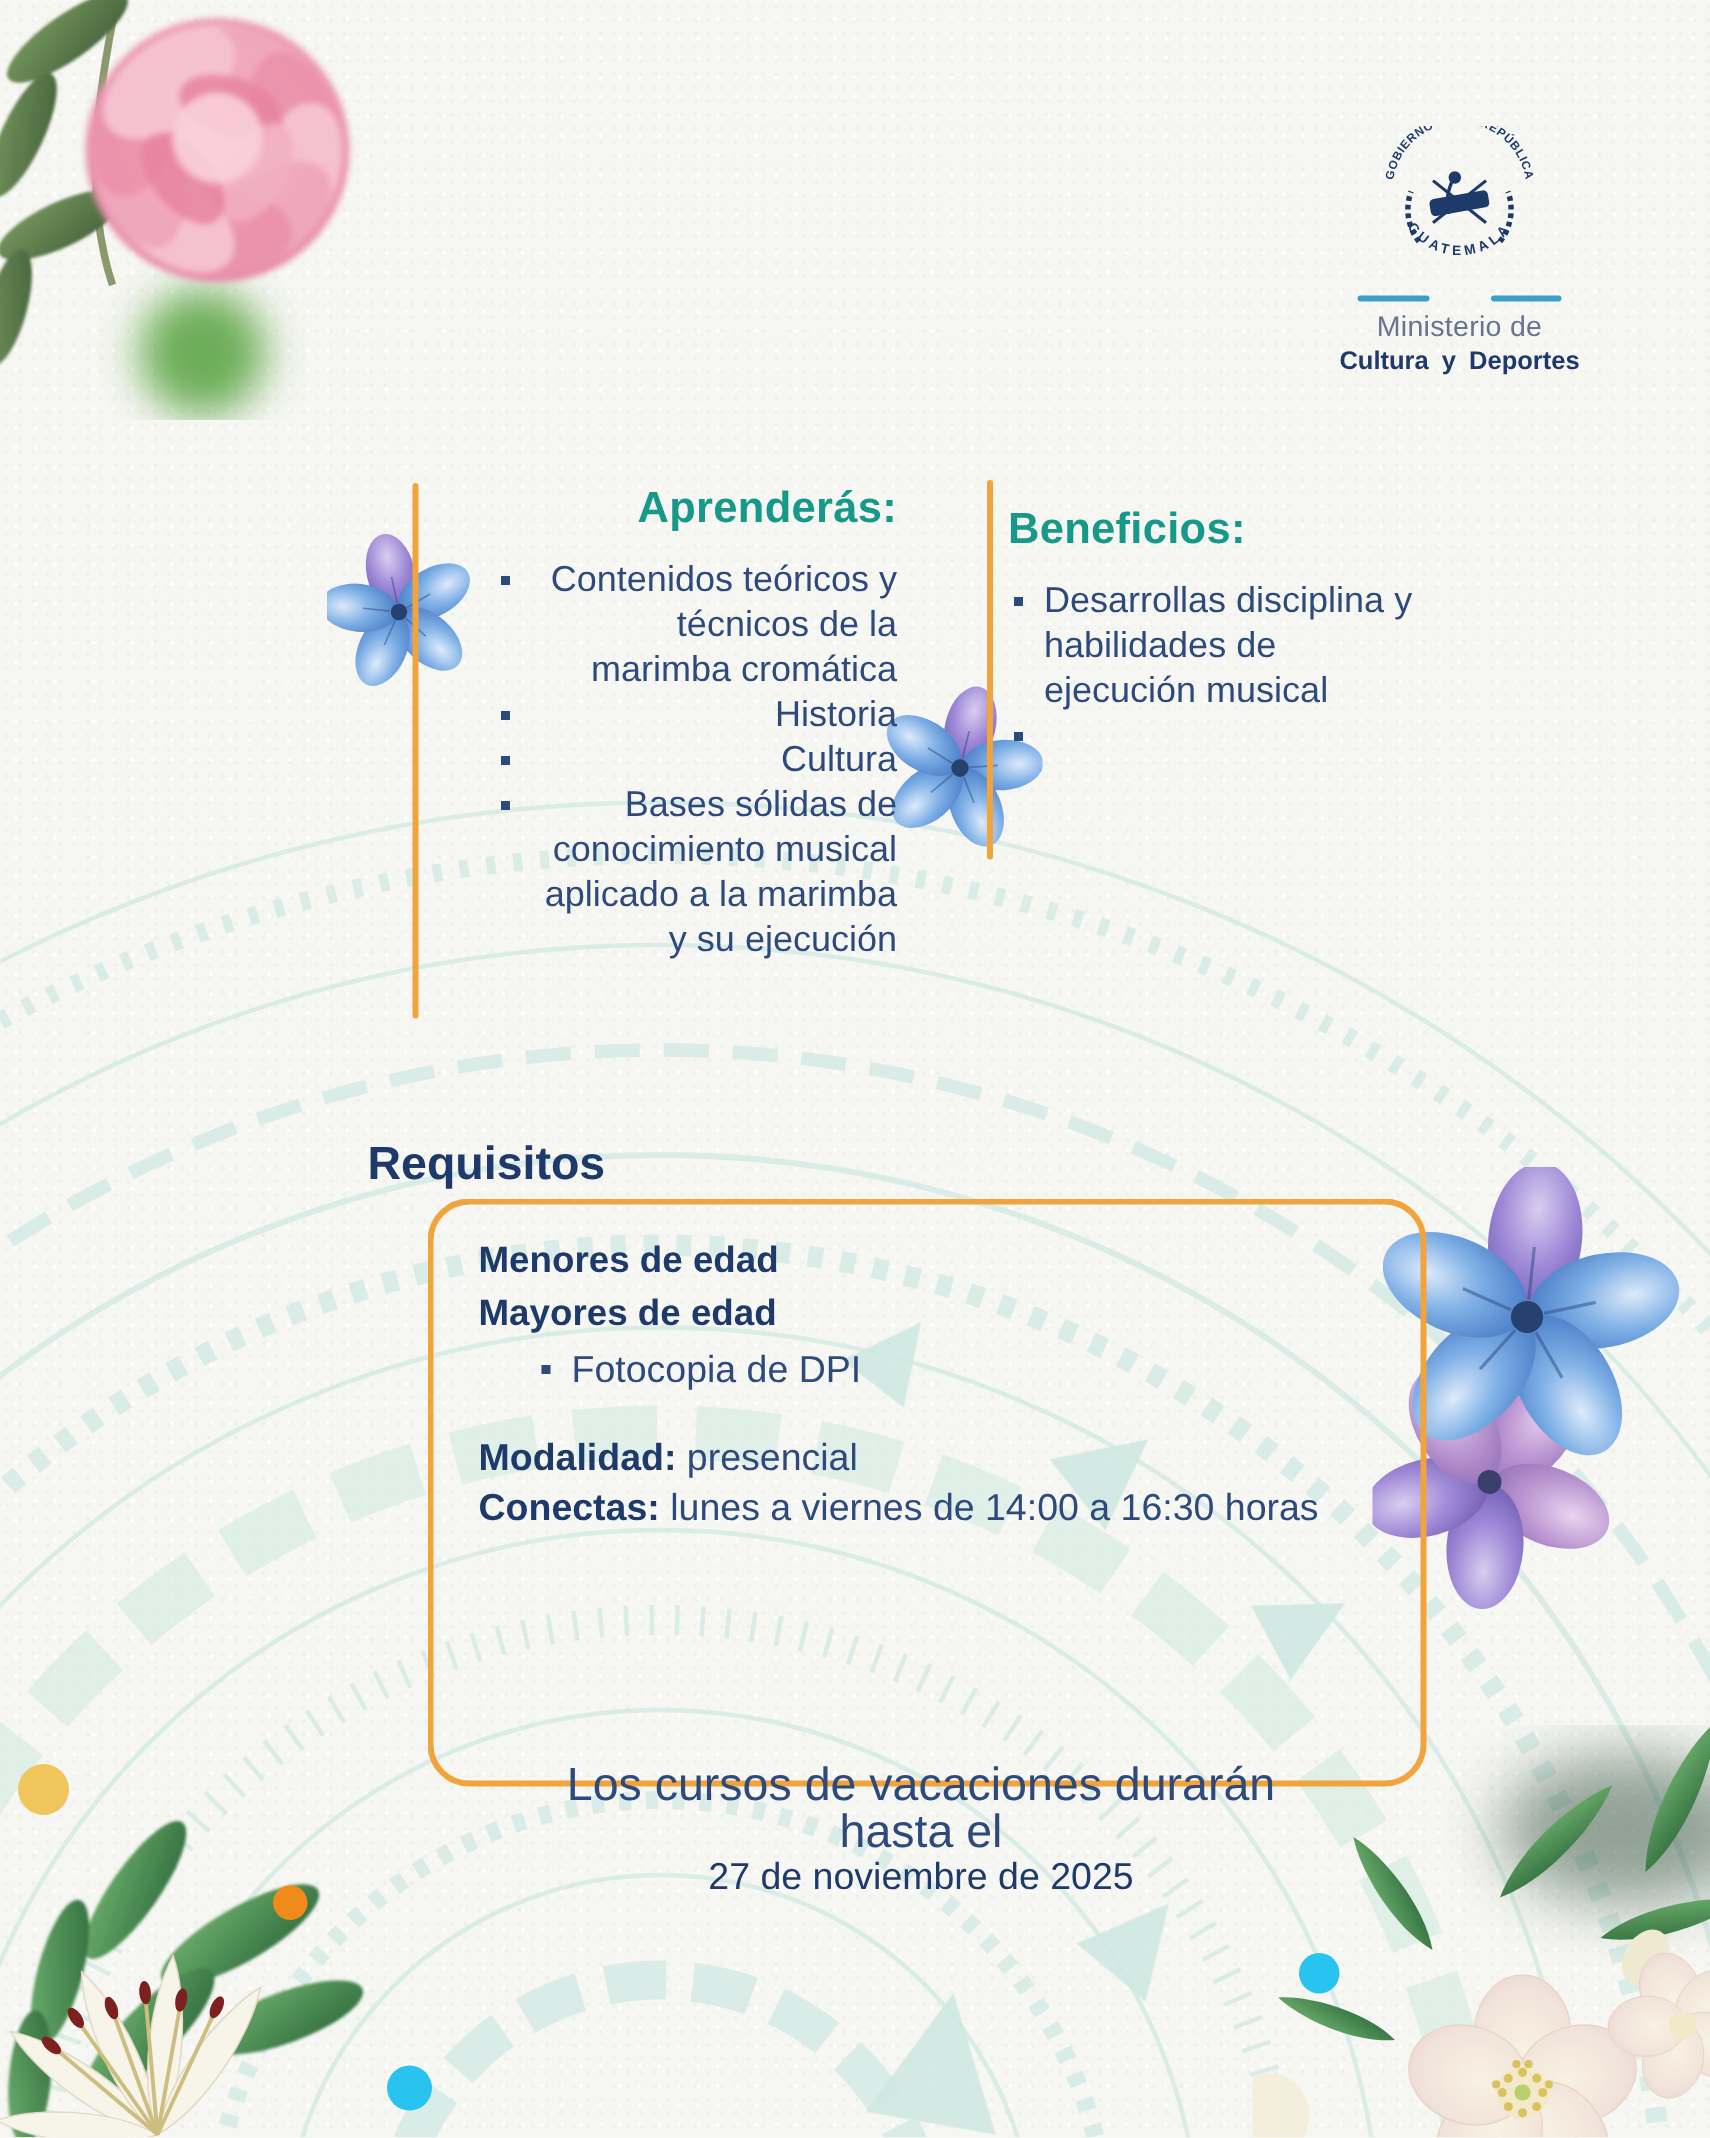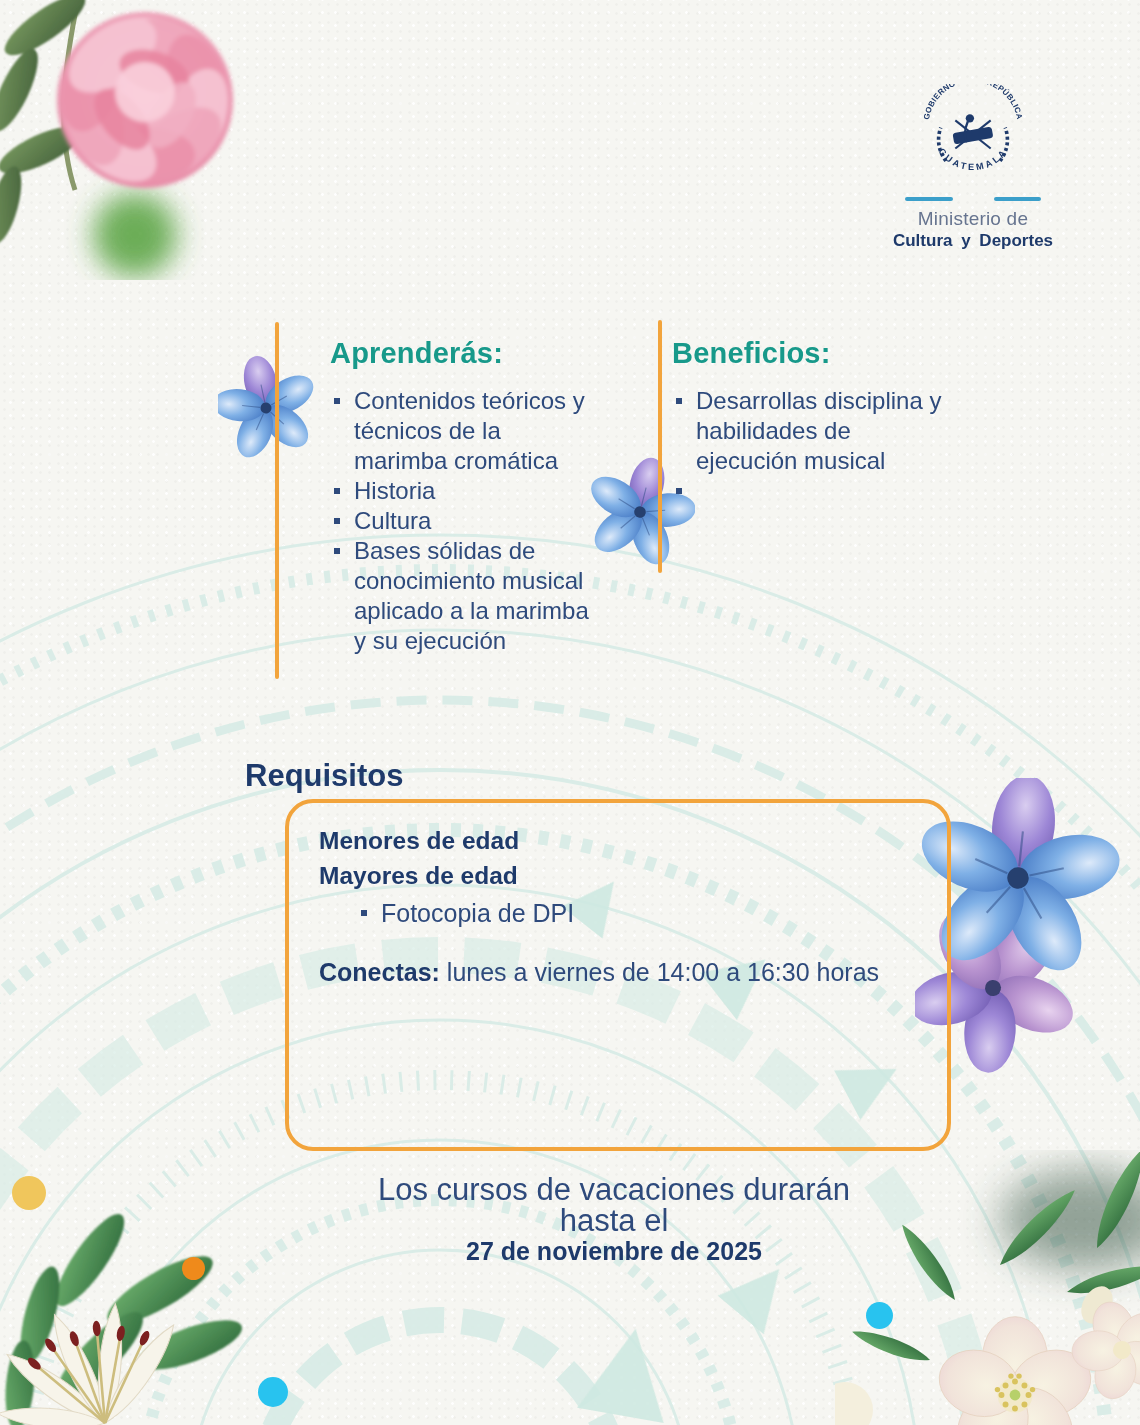--- a/index.html
+++ b/index.html
@@ -21,43 +21,43 @@
   .logo .seal{margin:0 auto;}
   .divider{display:flex;width:136px;margin:9px auto 7px;gap:41px;}
   .divider .seg{flex:1;height:4px;background:#3b9fca;border-radius:2px;}
   .min1{font-size:19px;color:#66748f;letter-spacing:0.2px;}
   .min2{font-size:17px;font-weight:bold;color:#1e3a6b;word-spacing:4px;margin-top:1px;}
   
   .vline{width:4px;background:#f2a43c;border-radius:2px;}
   .vline1{left:275px;top:322px;height:357px;}
   .vline2{left:658px;top:320px;height:253px;}
   .col{line-height:30px;}
-  .col-learn{left:330px;top:338px;width:268px;}
+  .col-learn{left:330px;top:324px;width:268px;text-align:right;}
   .col-benefits{left:672px;top:338px;width:290px;}
   .col-title{font-size:29px;font-weight:bold;color:#17998a;margin:0 0 18px;letter-spacing:0.2px;}
   ul.blist{list-style:none;margin:0;padding:0;}
   ul.blist li{position:relative;padding-left:24px;font-size:24px;line-height:30px;color:#2e4a7c;white-space:pre-line;}
   .bullet{position:absolute;left:4px;top:12px;width:6px;height:6px;background:#2e4a7c;}
   
   .req-title{left:245px;top:758px;font-size:31px;font-weight:bold;color:#1e3a6b;margin:0;}
   .req-box{
-    left:285px;top:799px;width:666px;height:352px;box-sizing:border-box;
+    left:285px;top:799px;width:666px;height:392px;box-sizing:border-box;
     border:4px solid #f2a43c;border-radius:28px;padding:24px 30px 0;
   }
   .req-box h3{font-size:24.5px;font-weight:bold;color:#1e3a6b;margin:0 0 7px;}
   .req-box ul.blist{margin:0 0 26px 38px;}
   .req-box ul.blist li{font-size:25px;line-height:32.5px;}
   .req-box .bullet{top:13px;}
   .kv{margin:0;font-size:25px;line-height:33px;color:#2e4a7c;}
   .kv strong{color:#1e3a6b;}
   .kv-first{margin-top:22px;}
   
   .footer{left:344px;top:1174px;width:540px;text-align:center;color:#2e4a7c;}
   .footer .l1{font-size:31px;line-height:31px;margin:0;}
-  .footer .l2{font-size:25px;line-height:31px;margin:0;font-weight:bold;color:#1e3a6b;}
+  .footer .l2{font-size:25px;line-height:31px;margin:0;font-weight:normal;color:#1e3a6b;}
   
   .dot{border-radius:50%;}
   .dot-gold{left:12px;top:1176px;width:34px;height:34px;background:#f0c65c;}
   .dot-orange{left:182px;top:1257px;width:23px;height:23px;background:#ef8a1b;}
   .dot-cyan1{left:258px;top:1377px;width:30px;height:30px;background:#28c3ef;}
   .dot-cyan2{left:866px;top:1302px;width:27px;height:27px;background:#28c3ef;}
   .deco{pointer-events:none;}
 </style>
 </head>
 <body>
@@ -370,20 +370,21 @@
   </div>
 
   <h2 class="abs req-title">Requisitos</h2>
 
   <div class="abs req-box">
     <h3>Menores de edad</h3>
     <h3>Mayores de edad</h3>
     <ul class="blist">
       <li><span class="bullet"></span><span>Fotocopia de DPI</span></li>
     </ul>
+    <p class="kv kv-first"><strong>Modalidad:</strong><span> presencial</span></p>
     <p class="kv"><strong>Conectas:</strong><span> lunes a viernes de 14:00 a 16:30 horas</span></p>
   </div>
 
   <div class="abs footer">
     <p class="l1">Los cursos de vacaciones durarán hasta el</p>
     <p class="l2">27 de noviembre de 2025</p>
   </div>
 
 </div>
 

